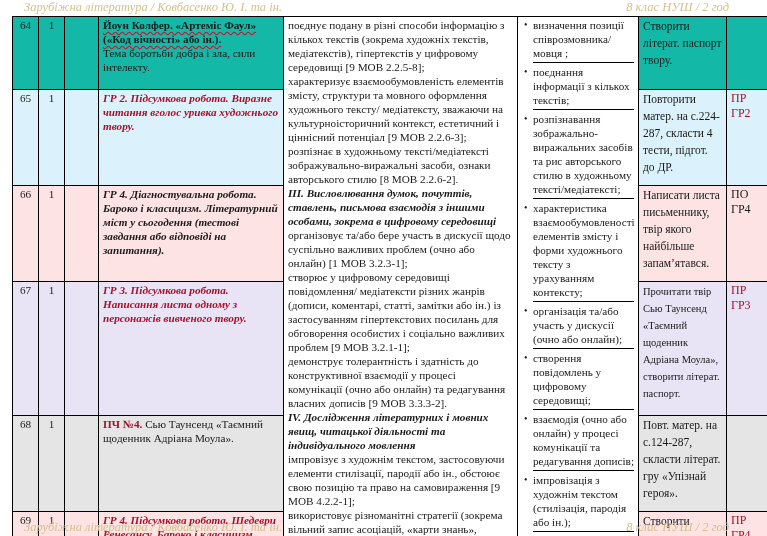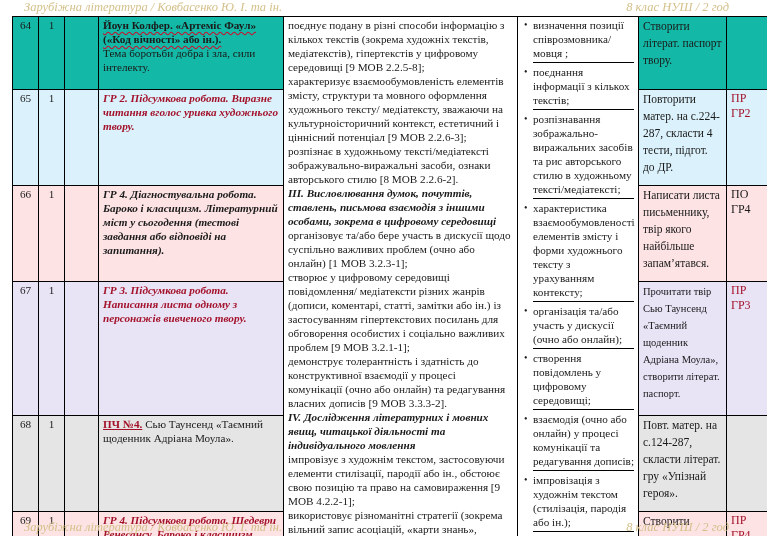--- a/index.html
+++ b/index.html
@@ -38,21 +38,21 @@
   tr.r64 td.hl { background: #14b8a6; }
   tr.blue td.hl { background: #dbf1fb; }
   tr.pink td.hl { background: #fde3e4; }
   tr.violet td.hl { background: #e9e3f6; }
   tr.white td.hl { background: #e5e5e5; }
 
   .num { text-align: center; }
   .topic-bold { font-weight: bold; }
   .red-it { color: #a3122a; font-style: italic; font-weight: bold; }
   .dark-it { color: #1a1a1a; font-style: italic; font-weight: bold; }
-  .red-b { color: #a3122a; font-weight: bold; text-decoration: underline; }
+  .red-b { color: #a3122a; font-weight: bold; }
   .wavy { text-decoration: underline wavy #c8102e; text-underline-offset: 2px; }
   .sec { font-weight: bold; font-style: italic; }
   .mark { color: #a3122a; font-weight: normal; font-size: 12px; line-height: 15px; }
   .mark.dark { color: #1a1a1a; margin-left: 20px; }
 
   td.content { font-size: 11.2px; }
   td.bullets ul { margin: 0; padding: 0 0 0 11px; list-style: none; }
   td.bullets li { position: relative; padding-bottom: 2px; margin-bottom: 2px; border-bottom: 1px solid #000; }
   td.bullets li:last-child { border-bottom: none; }
   td.bullets li::before { content: "•"; position: absolute; left: -9px; top: 0; font-size: 10px; }

